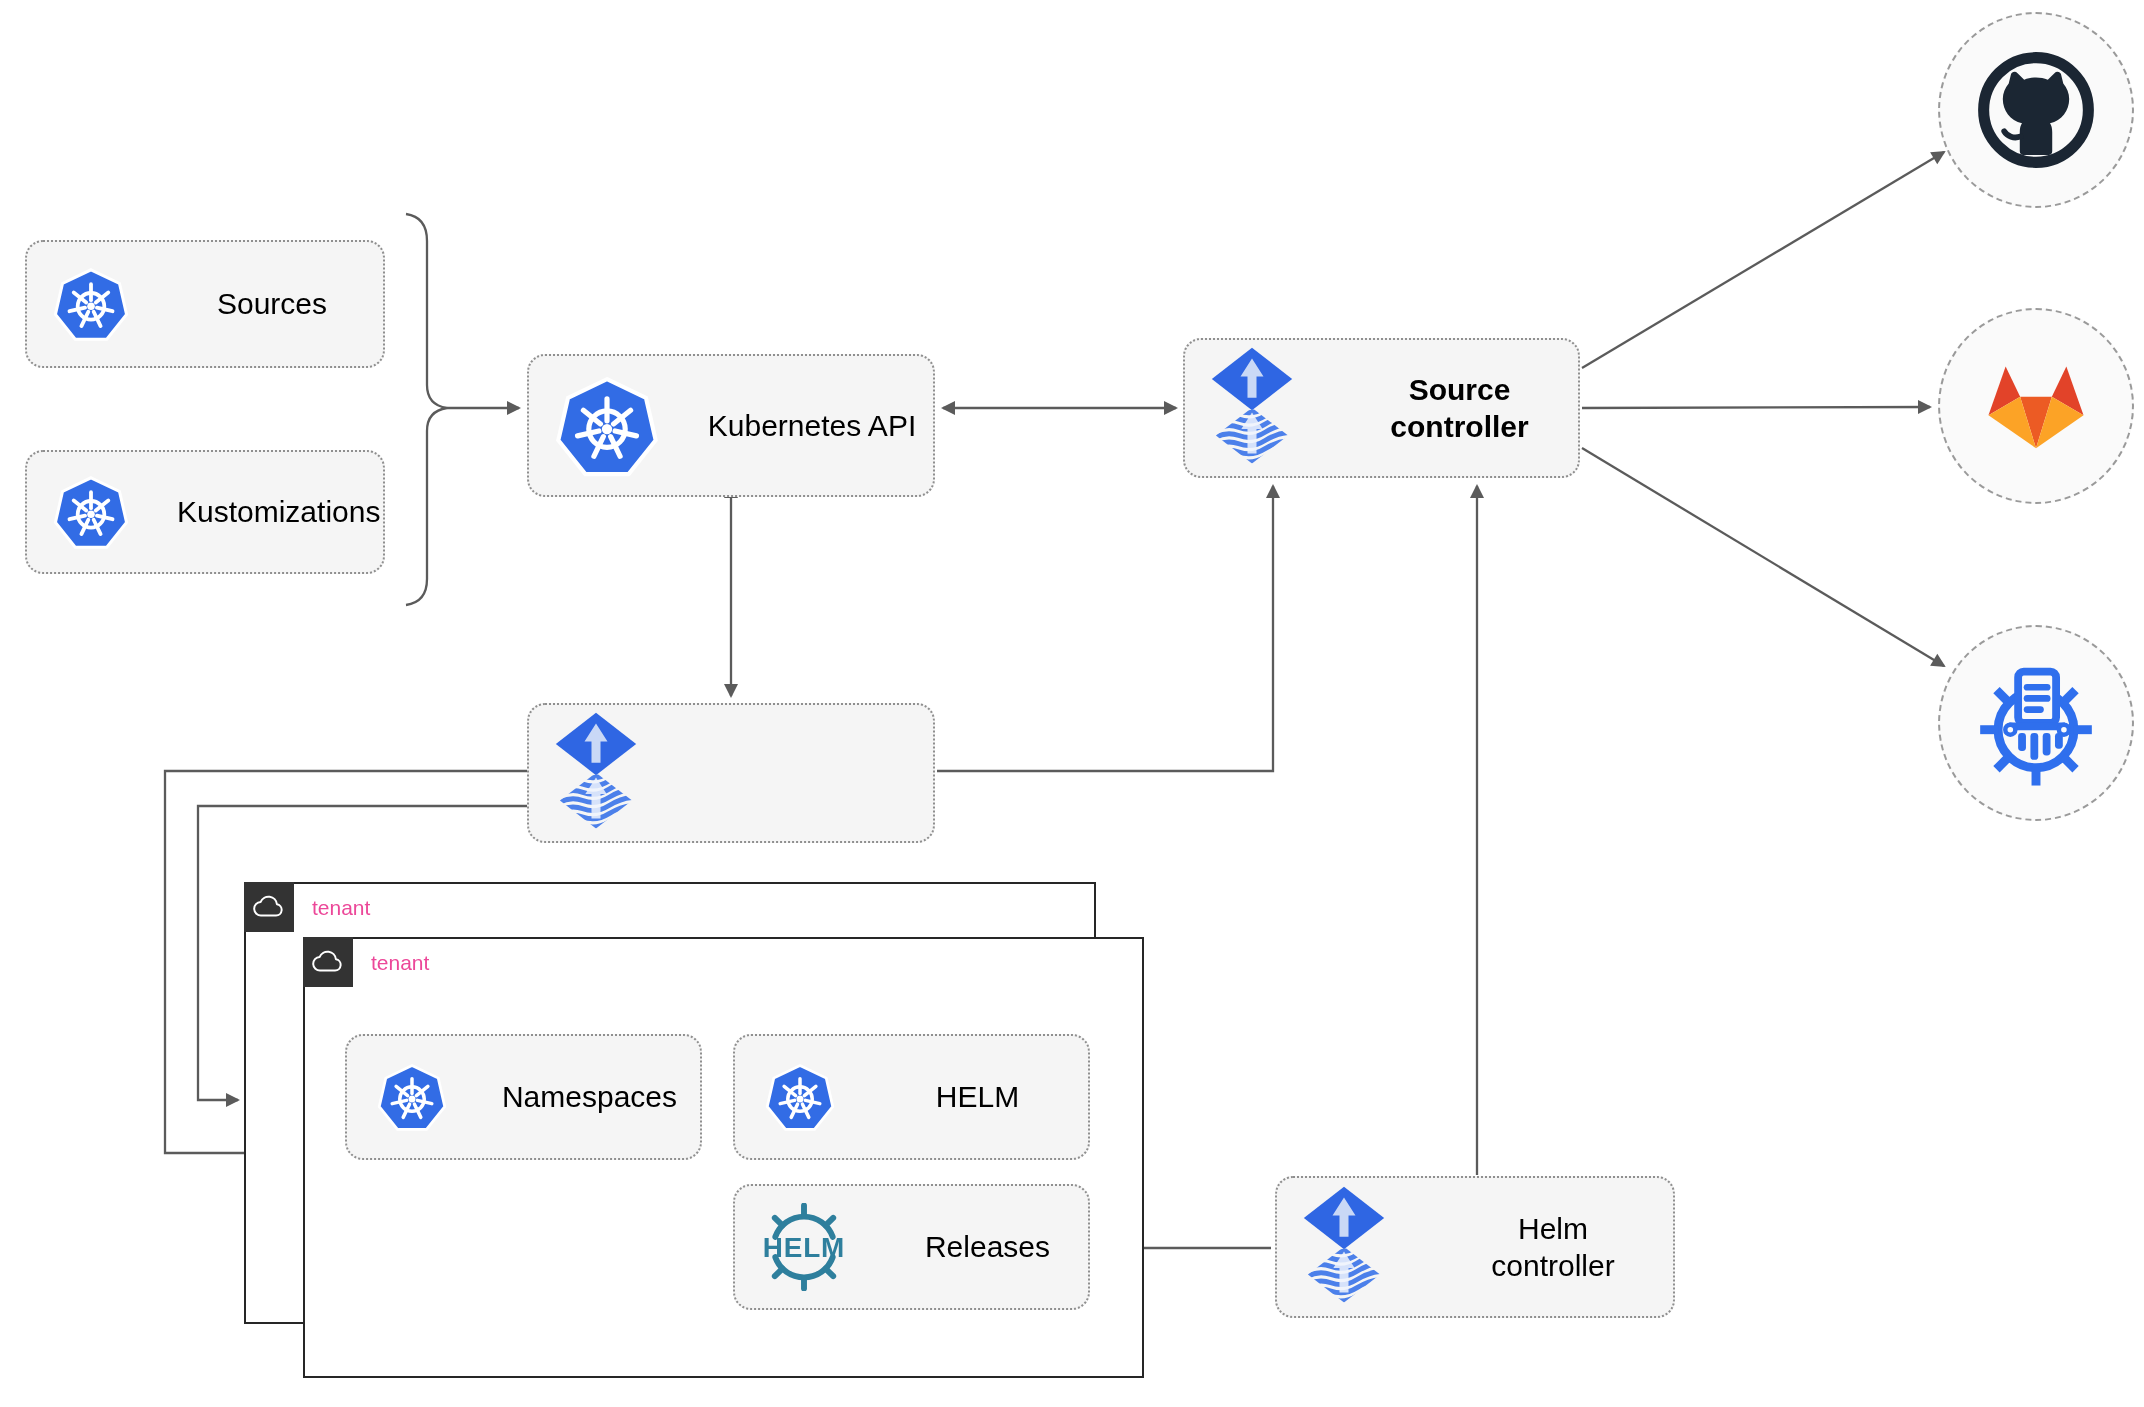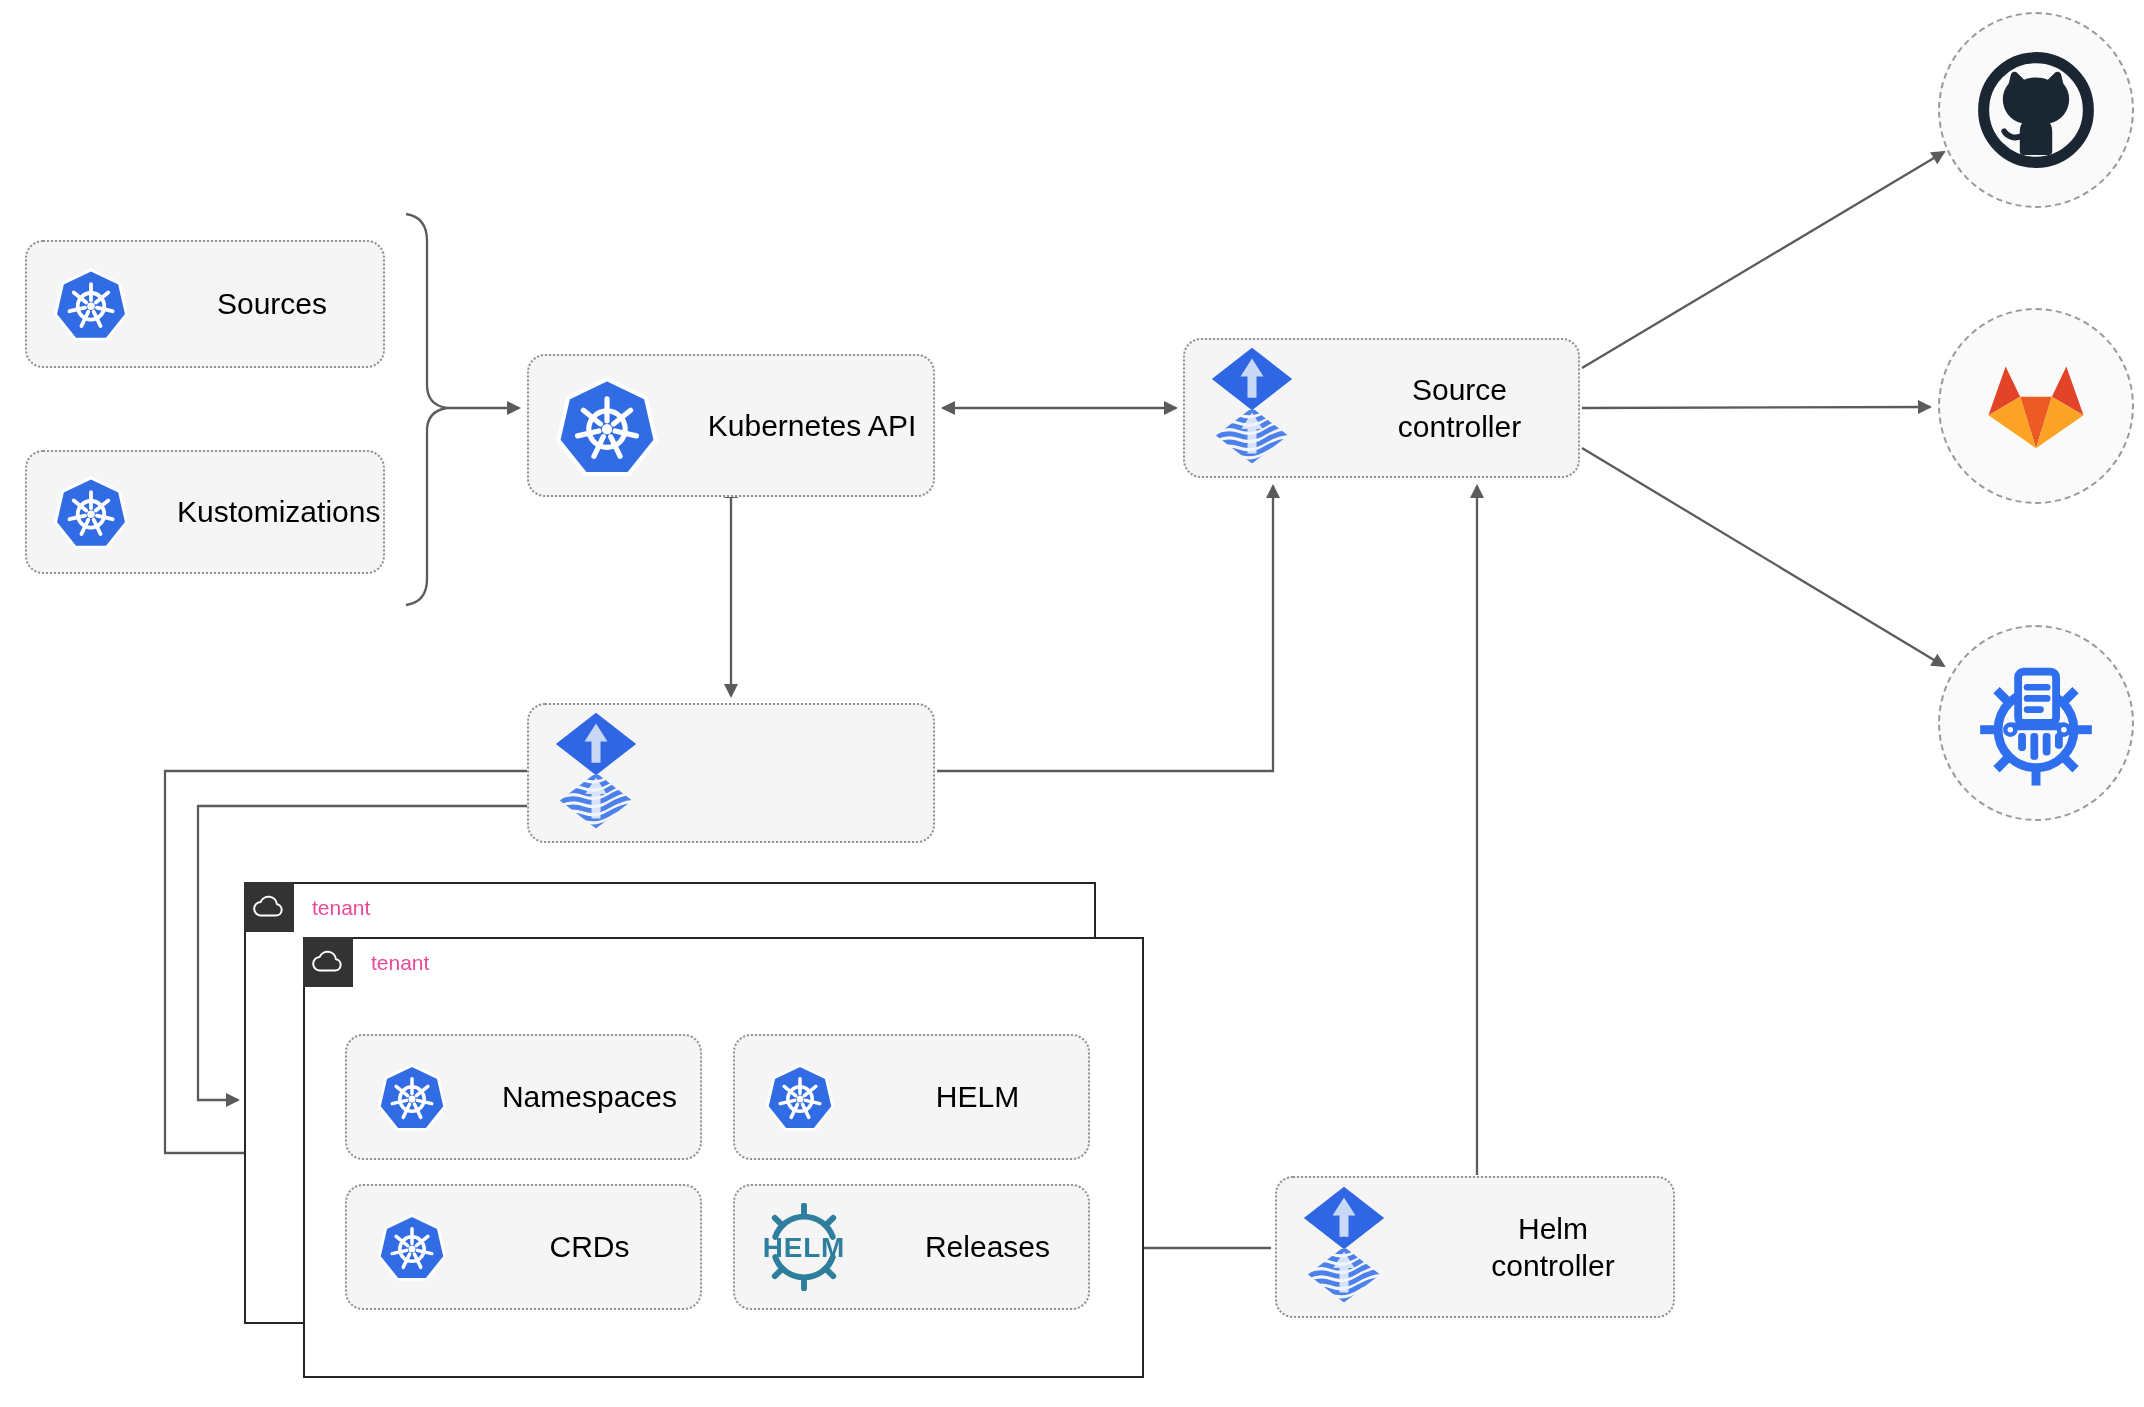--- a/index.html
+++ b/index.html
@@ -177,21 +177,21 @@
     <div class="node-label">Kustomizations</div>
   </div>
 
   <div class="node" style="left:527px;top:354px;width:408px;height:143px;">
     <svg class="icon" style="width:104px;height:104px;">
         <use href="#k8s"></use>
       </svg>
     <div class="node-label">Kubernetes API</div>
   </div>
 
-  <div class="node" style="left:1183px;top:338px;width:397px;height:140px;">
+  <div class="node" style="left:1183px;top:338px;width:397px;height:140px;font-weight:bold;">
     <svg class="icon" style="width:82px;height:123px;">
         <use href="#flux"></use>
       </svg>
     <div class="node-label wrap-2 w-src">Source controller</div>
   </div>
 
   <div class="node" style="left:527px;top:703px;width:408px;height:140px;">
     <svg class="icon" style="width:82px;height:123px;">
         <use href="#flux"></use>
       </svg>
@@ -229,26 +229,20 @@
     <div class="node-label">Namespaces</div>
   </div>
 
   <div class="node" style="left:733px;top:1034px;width:357px;height:126px;padding-left:30px;">
     <svg class="icon" style="width:70px;height:70px;">
         <use href="#k8s"></use>
       </svg>
     <div class="node-label">HELM</div>
   </div>
 
-  <div class="node" style="left:345px;top:1184px;width:357px;height:126px;padding-left:30px;">
-    <svg class="icon" style="width:70px;height:70px;">
-        <use href="#k8s"></use>
-      </svg>
-    <div class="node-label">CRDs</div>
-  </div>
 
   <div class="node" style="left:733px;top:1184px;width:357px;height:126px;padding-left:18px;">
     <svg class="icon" style="width:102px;height:88px;">
         <use href="#helmlogo"></use>
       </svg>
     <div class="node-label">Releases</div>
   </div>
 
   <div class="endpoint-circle" style="left:1938px;top:12px;">
     <svg style="width:118px;height:118px;">

